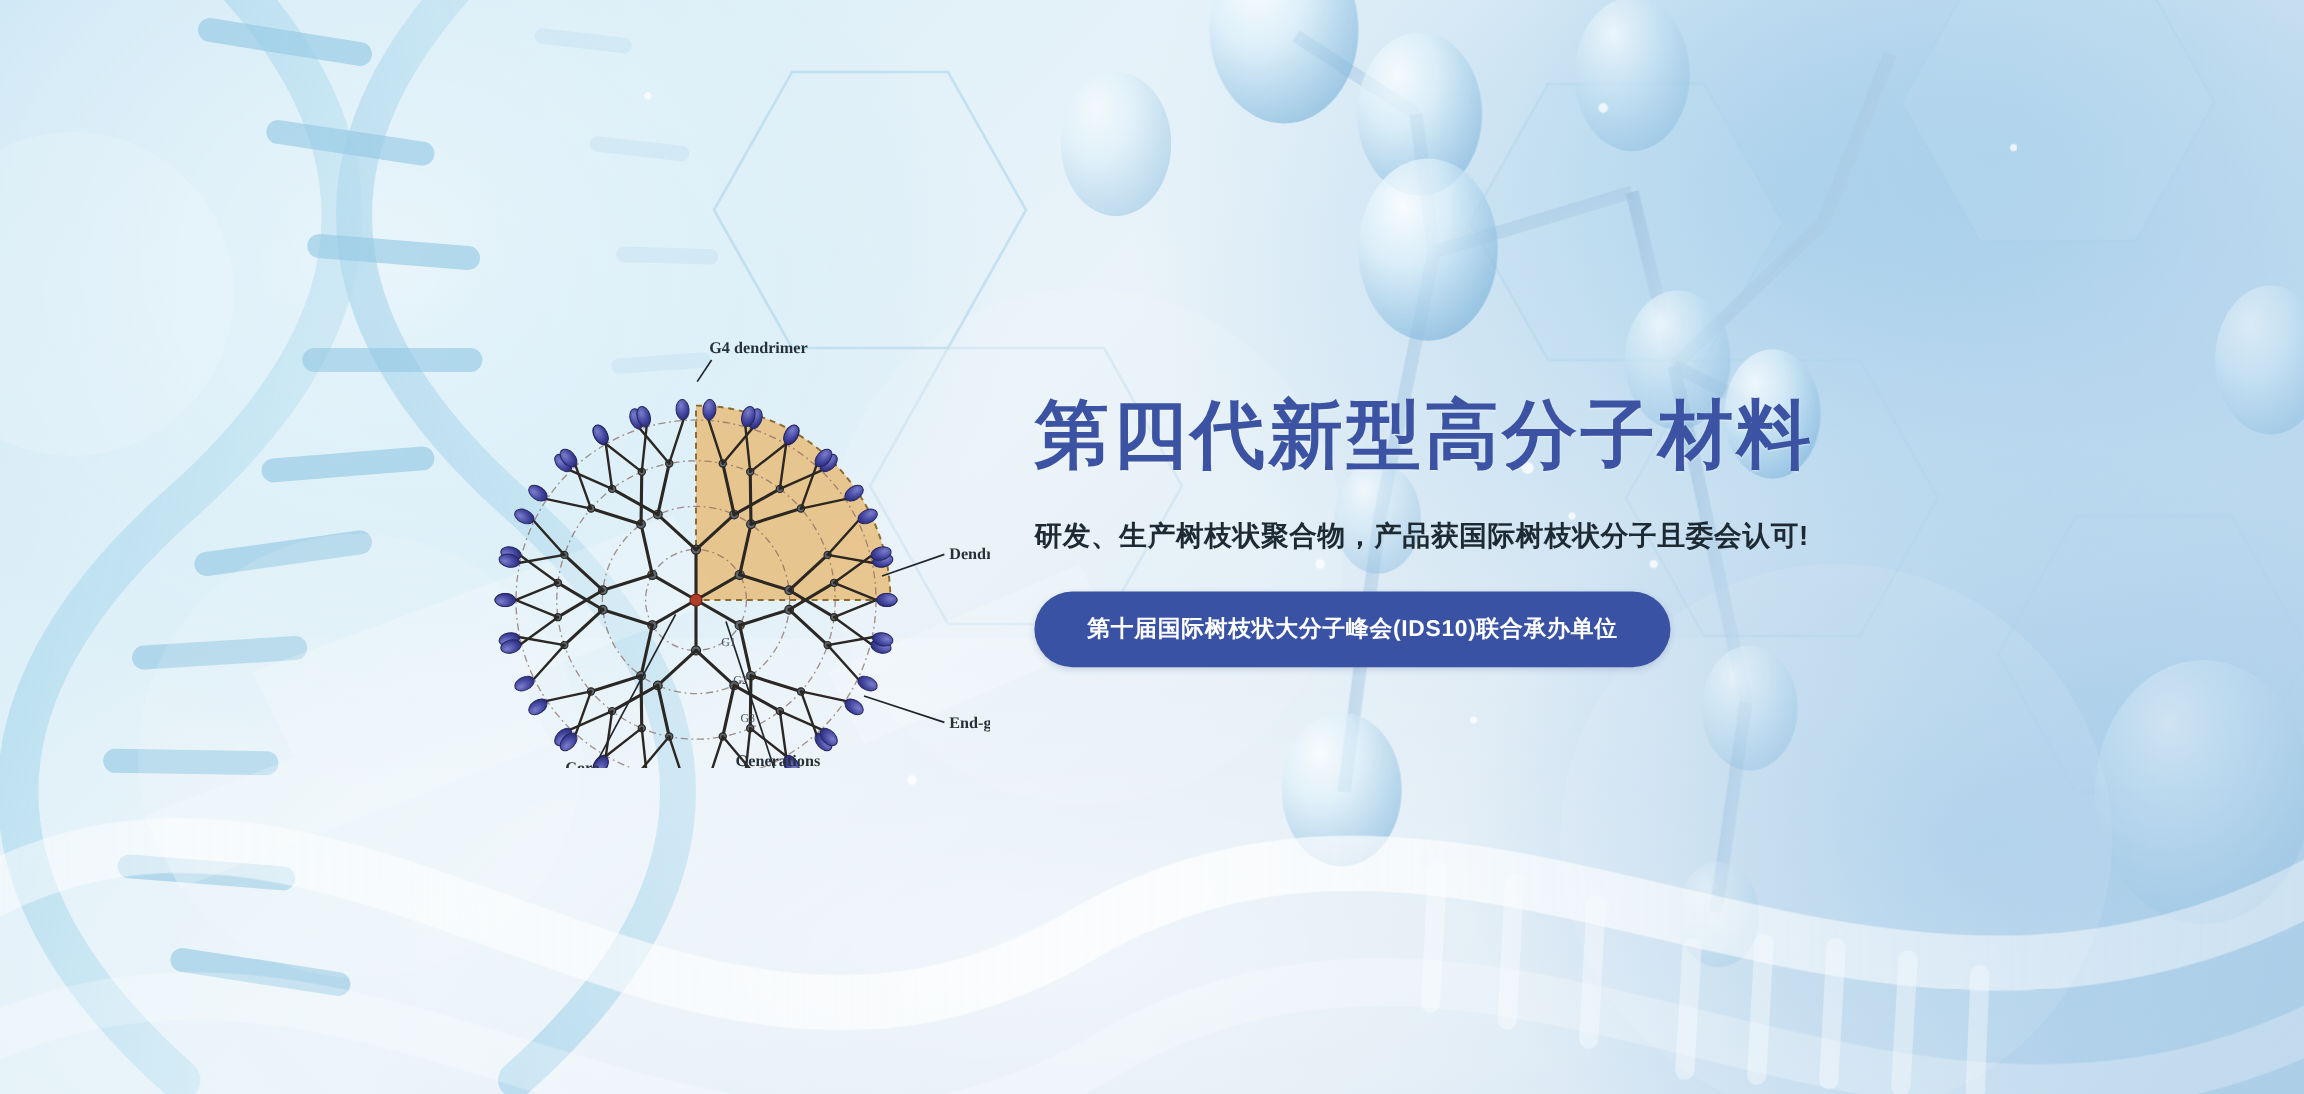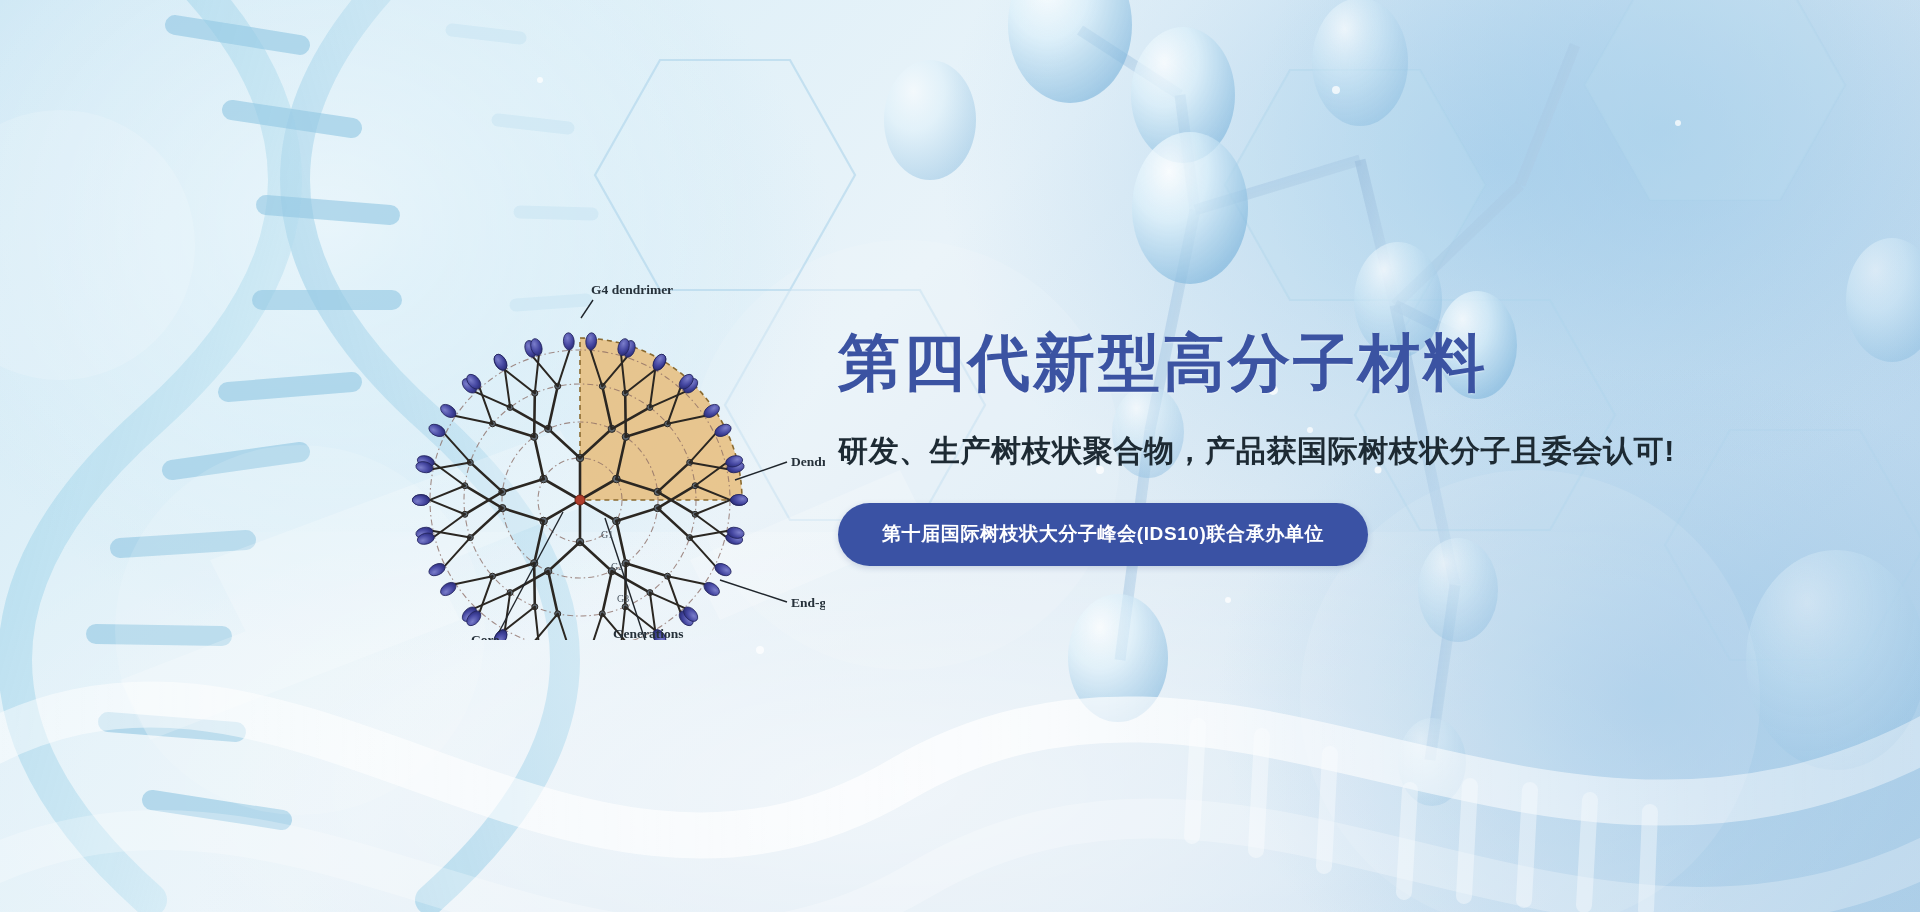--- a/index.html
+++ b/index.html
@@ -58,38 +58,38 @@
 
   .dendrimer-figure {
     position: absolute;
     left: 395px; top: 250px;
     width: 430px; height: 390px;
   }
   .dendrimer-figure svg { width: 100%; height: 100%; display: block; }
 
   .text-block {
     position: absolute;
-    left: 838px;
+    left: 862px;
     top: 330px;
     width: 900px;
   }
 
   .headline {
     font-size: 62px;
     font-weight: bold;
     letter-spacing: 3px;
     color: #3b53a2;
     line-height: 1.08;
     white-space: nowrap;
     text-shadow: 0 1px 2px rgba(255,255,255,0.45);
   }
 
   .subline {
     margin-top: 34px;
-    font-size: 30px;
+    font-size: 23px;
     font-weight: bold;
     color: #1d2a33;
     letter-spacing: 0.6px;
     white-space: nowrap;
   }
 
   .cta-button {
     display: inline-block;
     margin-top: 31px;
     padding: 18px 44px 19px 44px;

